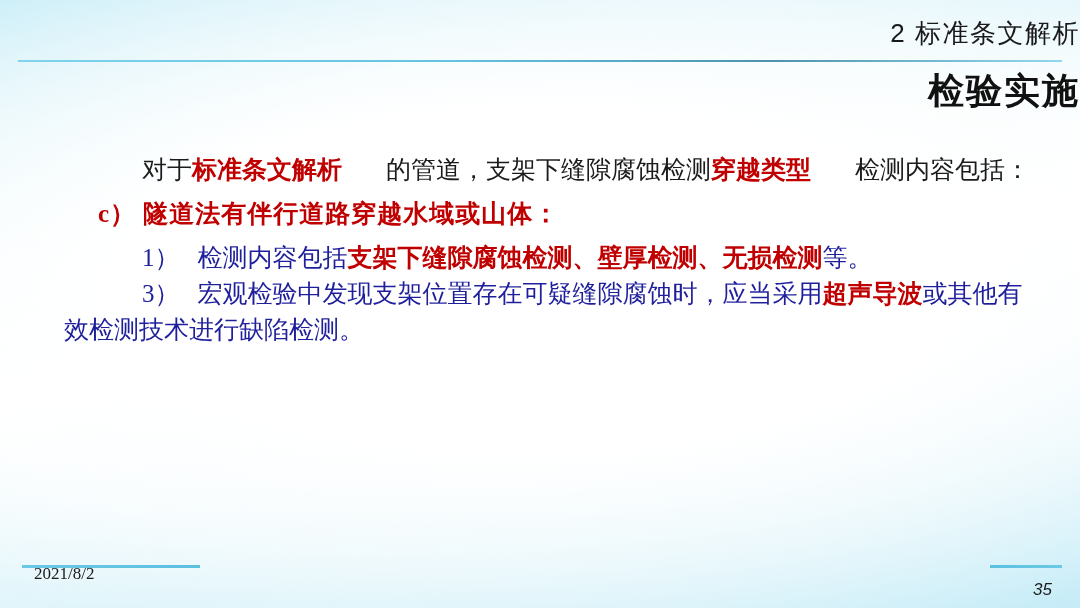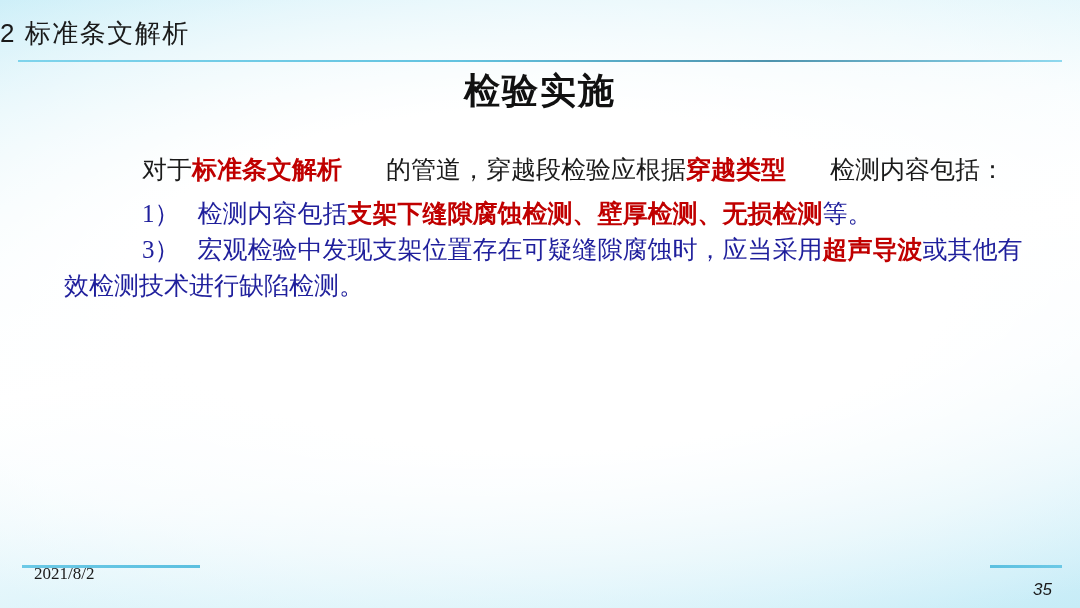--- a/index.html
+++ b/index.html
@@ -22,41 +22,41 @@
       linear-gradient(170deg, #bfeaf6 0%, #d8f2f9 16%, #f3fbfd 34%, #ffffff 50%, #f1fafd 66%, #d6f1f9 84%, #bfe9f6 100%);
     overflow: hidden;
   }
 
   
   .header-title {
     position: absolute;
     top: 16px;
     left: 0;
     width: 1080px;
-    text-align: left;
+    text-align: right;
     font-family: "Liberation Sans", sans-serif;
     font-size: 26px;
     font-weight: 400;
     color: #1a1a1a;
     letter-spacing: 1.5px;
   }
   .rule-top {
     position: absolute;
     top: 60px;
     left: 18px;
     width: 1044px;
     height: 2px;
     background: linear-gradient(to right, #7fd4ec 0%, #63c3e0 42%, #4e93ad 72%, #8fd9ef 100%);
   }
   .subtitle {
     position: absolute;
     top: 67px;
     left: 0;
     width: 1080px;
-    text-align: center;
+    text-align: right;
     font-family: "Liberation Sans", sans-serif;
     font-size: 36px;
     font-weight: 700;
     color: #111111;
     letter-spacing: 2px;
   }
 
   
   .body-area {
     position: absolute;
@@ -146,22 +146,23 @@
 <body>
 
 <div class="slide">
 
   <div class="header-title">2  标准条文解析</div>
   <div class="rule-top"></div>
   <div class="subtitle">检验实施</div>
 
   <div class="body-area">
 
-    <p class="para p-intro"><span class="black">对于</span><span class="red">标准条文解析</span><span class="black">的管道，穿越段检验应根据</span><span class="red">穿越类型</span><span class="black">检测内容包括：</span></p>
+    <p class="para p-intro"><span class="black">对于</span><span class="red">标准条文解析</span><span class="black">的管道，支架下缝隙腐蚀检测</span><span class="red">穿越类型</span><span class="black">检测内容包括：</span></p>
 
+    <p class="para p-item-c">c）  隧道法有伴行道路穿越水域或山体：</p>
 
     <p class="para numbered"><span class="num-label">1）</span><span class="gap-after"></span><span class="blue">检测内容包括</span><span class="red">支架下缝隙腐蚀检测、壁厚检测、无损检测</span><span class="blue">等。</span></p>
 
 
     <p class="para numbered"><span class="num-label">3）</span><span class="gap-after"></span><span class="blue">宏观检验中发现支架位置存在可疑缝隙腐蚀时，应当采用</span><span class="red">超声导波</span><span class="blue">或其他有效检测技术进行缺陷检测。</span></p>
 
 
   </div>
 
   <div class="rule-bottom-left"></div>

